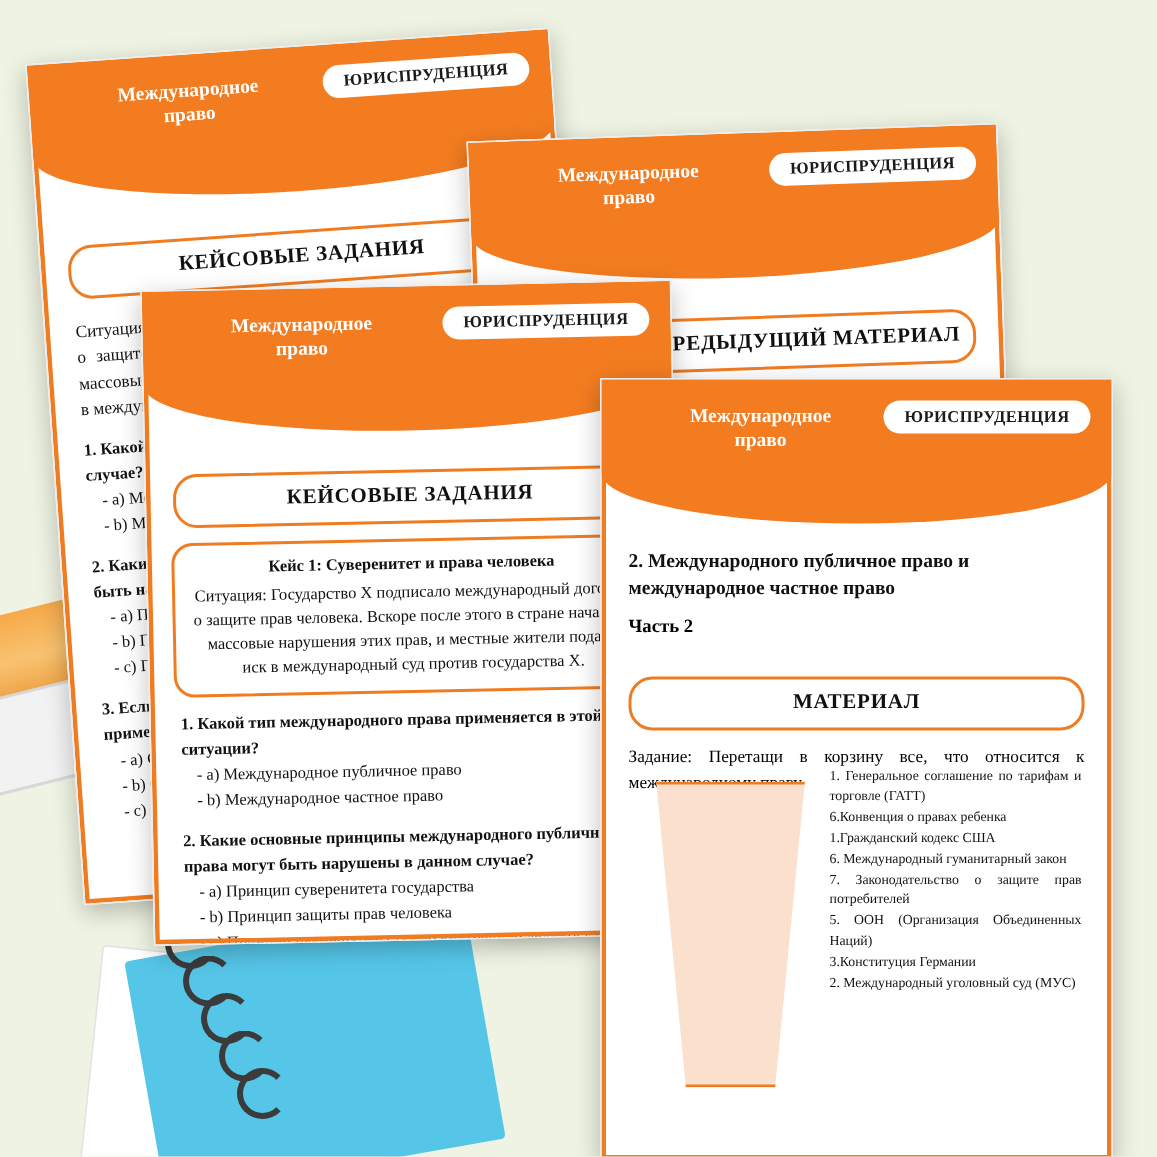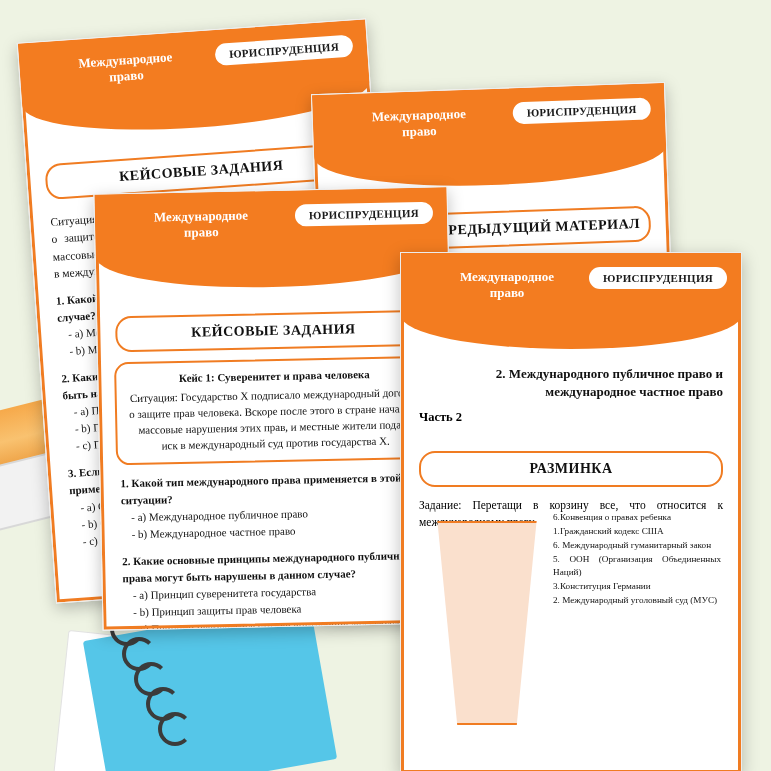--- a/index.html
+++ b/index.html
@@ -156,21 +156,20 @@
     color: #111;
   }
   .case-box .case-title { font-weight: bold; margin-bottom: 3px; }
 
   .s4-title {
     margin: 16px 18px 0 18px;
     font-size: 13px;
     font-weight: bold;
     line-height: 1.35;
     color: #111;
-    text-align: right;
   }
   .s4-part { margin: 10px 18px 0 18px; font-size: 12.5px; font-weight: bold; font-family: Liberation Serif, serif; }
   .s4-fio { margin: 8px 18px 0 18px; font-size: 12px; }
   .s4-fio .line { display: inline-block; border-bottom: 1px solid #333; width: 215px; }
   .s4-task { margin: 10px 18px 0 18px; font-size: 11.5px; line-height: 1.5; text-align: justify;}
   .basket {
     position: absolute;
     left: 24px; top: 268px;
     width: 120px; height: 200px;
     background: #fae0cd;
@@ -306,26 +305,28 @@
   <div class="sheet-inner"></div>
   <div class="sheet-head">
     <div class="head-title">
       <span>Международное</span><br><span>право</span>
     </div>
     <div class="head-pill">ЮРИСПРУДЕНЦИЯ</div>
   </div>
 
   <div class="s4-title">2.  Международного публичное право и международное частное право</div>
   <div class="s4-part">Часть 2</div>
-  <div class="banner">РАЗМИНКА</div>
+  <div class="banner">МАТЕРИАЛ</div>
   <div class="s4-task">Задание:  Перетащи в корзину все, что относится к международному праву</div>
 
   <div class="basket"></div>
 
   <div class="item-list">
+    <div>1. Генеральное соглашение по тарифам и торговле (ГАТТ)</div>
     <div>6.Конвенция о правах ребенка</div>
     <div>1.Гражданский кодекс США</div>
     <div>6. Международный гуманитарный закон</div>
+    <div>7. Законодательство о защите прав потребителей</div>
     <div>5. ООН (Организация Объединенных Наций)</div>
     <div>3.Конституция Германии</div>
     <div>2. Международный уголовный суд (МУС)</div>
   </div>
 </div>
 
 </body></html>

